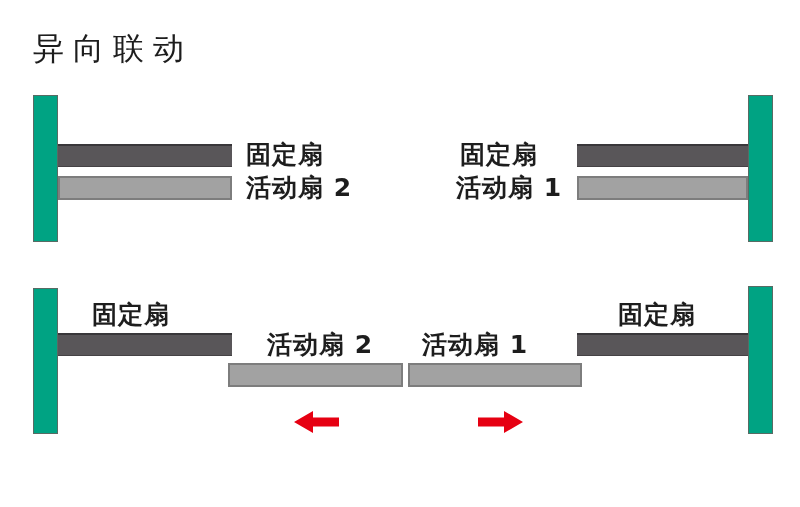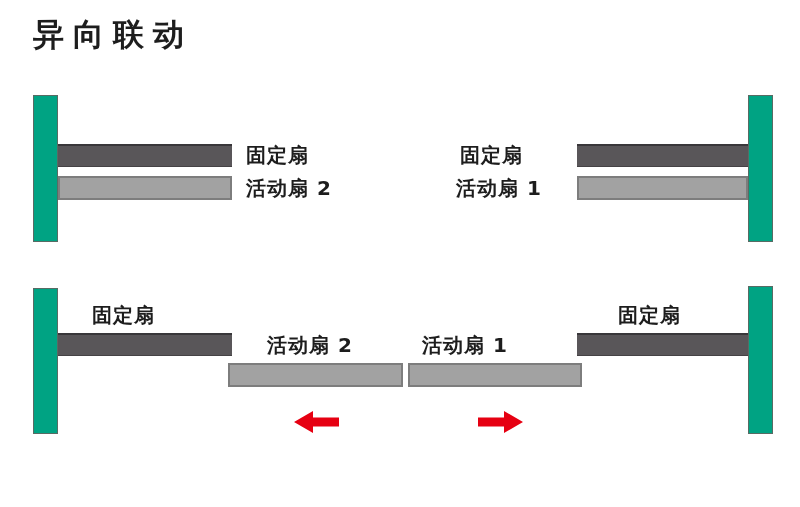--- a/index.html
+++ b/index.html
@@ -4,22 +4,22 @@
 <style>
   * { margin: 0; padding: 0; box-sizing: border-box; }
   html, body { background: #ffffff; }
   body {
     font-family: "DejaVu Sans", "Liberation Sans", sans-serif;
     width: 800px; height: 507px; position: relative; overflow: hidden;
   }
   .canvas { position: absolute; inset: 0; width: 800px; height: 507px; background: #ffffff; }
 
   .page-title {
-    position: absolute; left: 33px; top: 14px;
-    font-size: 31px; font-weight: 700; letter-spacing: 9px;
+    position: absolute; left: 33px; top: 28px;
+    font-size: 31px; font-weight: 400; letter-spacing: 9px;
     color: var(--text, #1d1d1d); white-space: nowrap;
   }
 
   .jamb {
     position: absolute; width: 25px;
     background: var(--green, #00a383);
     border: 1px solid #586b64;
   }
   .jamb.tl { left: 33px; top: 95px;  height: 147px; }
   .jamb.tr { left: 748px; top: 95px; height: 147px; }
@@ -44,21 +44,21 @@
   .t-fixed-right  { left: 577px; top: 144px; width: 171px; }
   .t-movable-right{ left: 577px; top: 176px; width: 171px; }
 
   
   .b-fixed-left   { left: 58px;  top: 333px; width: 174px; }
   .b-fixed-right  { left: 577px; top: 333px; width: 171px; }
   .b-movable-2    { left: 228px; top: 363px; width: 175px; }
   .b-movable-1    { left: 408px; top: 363px; width: 174px; }
 
   .bar-label {
-    position: absolute; font-size: 20px; font-weight: 700;
+    position: absolute; font-size: 25px; font-weight: 700;
     color: var(--text, #1d1d1d); white-space: nowrap; letter-spacing: 1px;
     line-height: 24px;
   }
   .lbl-t-fixed-left   { left: 246px; top: 143px; }
   .lbl-t-movable-left { left: 246px; top: 176px; }
   .lbl-t-fixed-right  { left: 460px; top: 143px; }
   .lbl-t-movable-right{ left: 456px; top: 176px; }
 
   .lbl-b-fixed-left   { left: 92px;  top: 303px; }
   .lbl-b-fixed-right  { left: 618px; top: 303px; }

